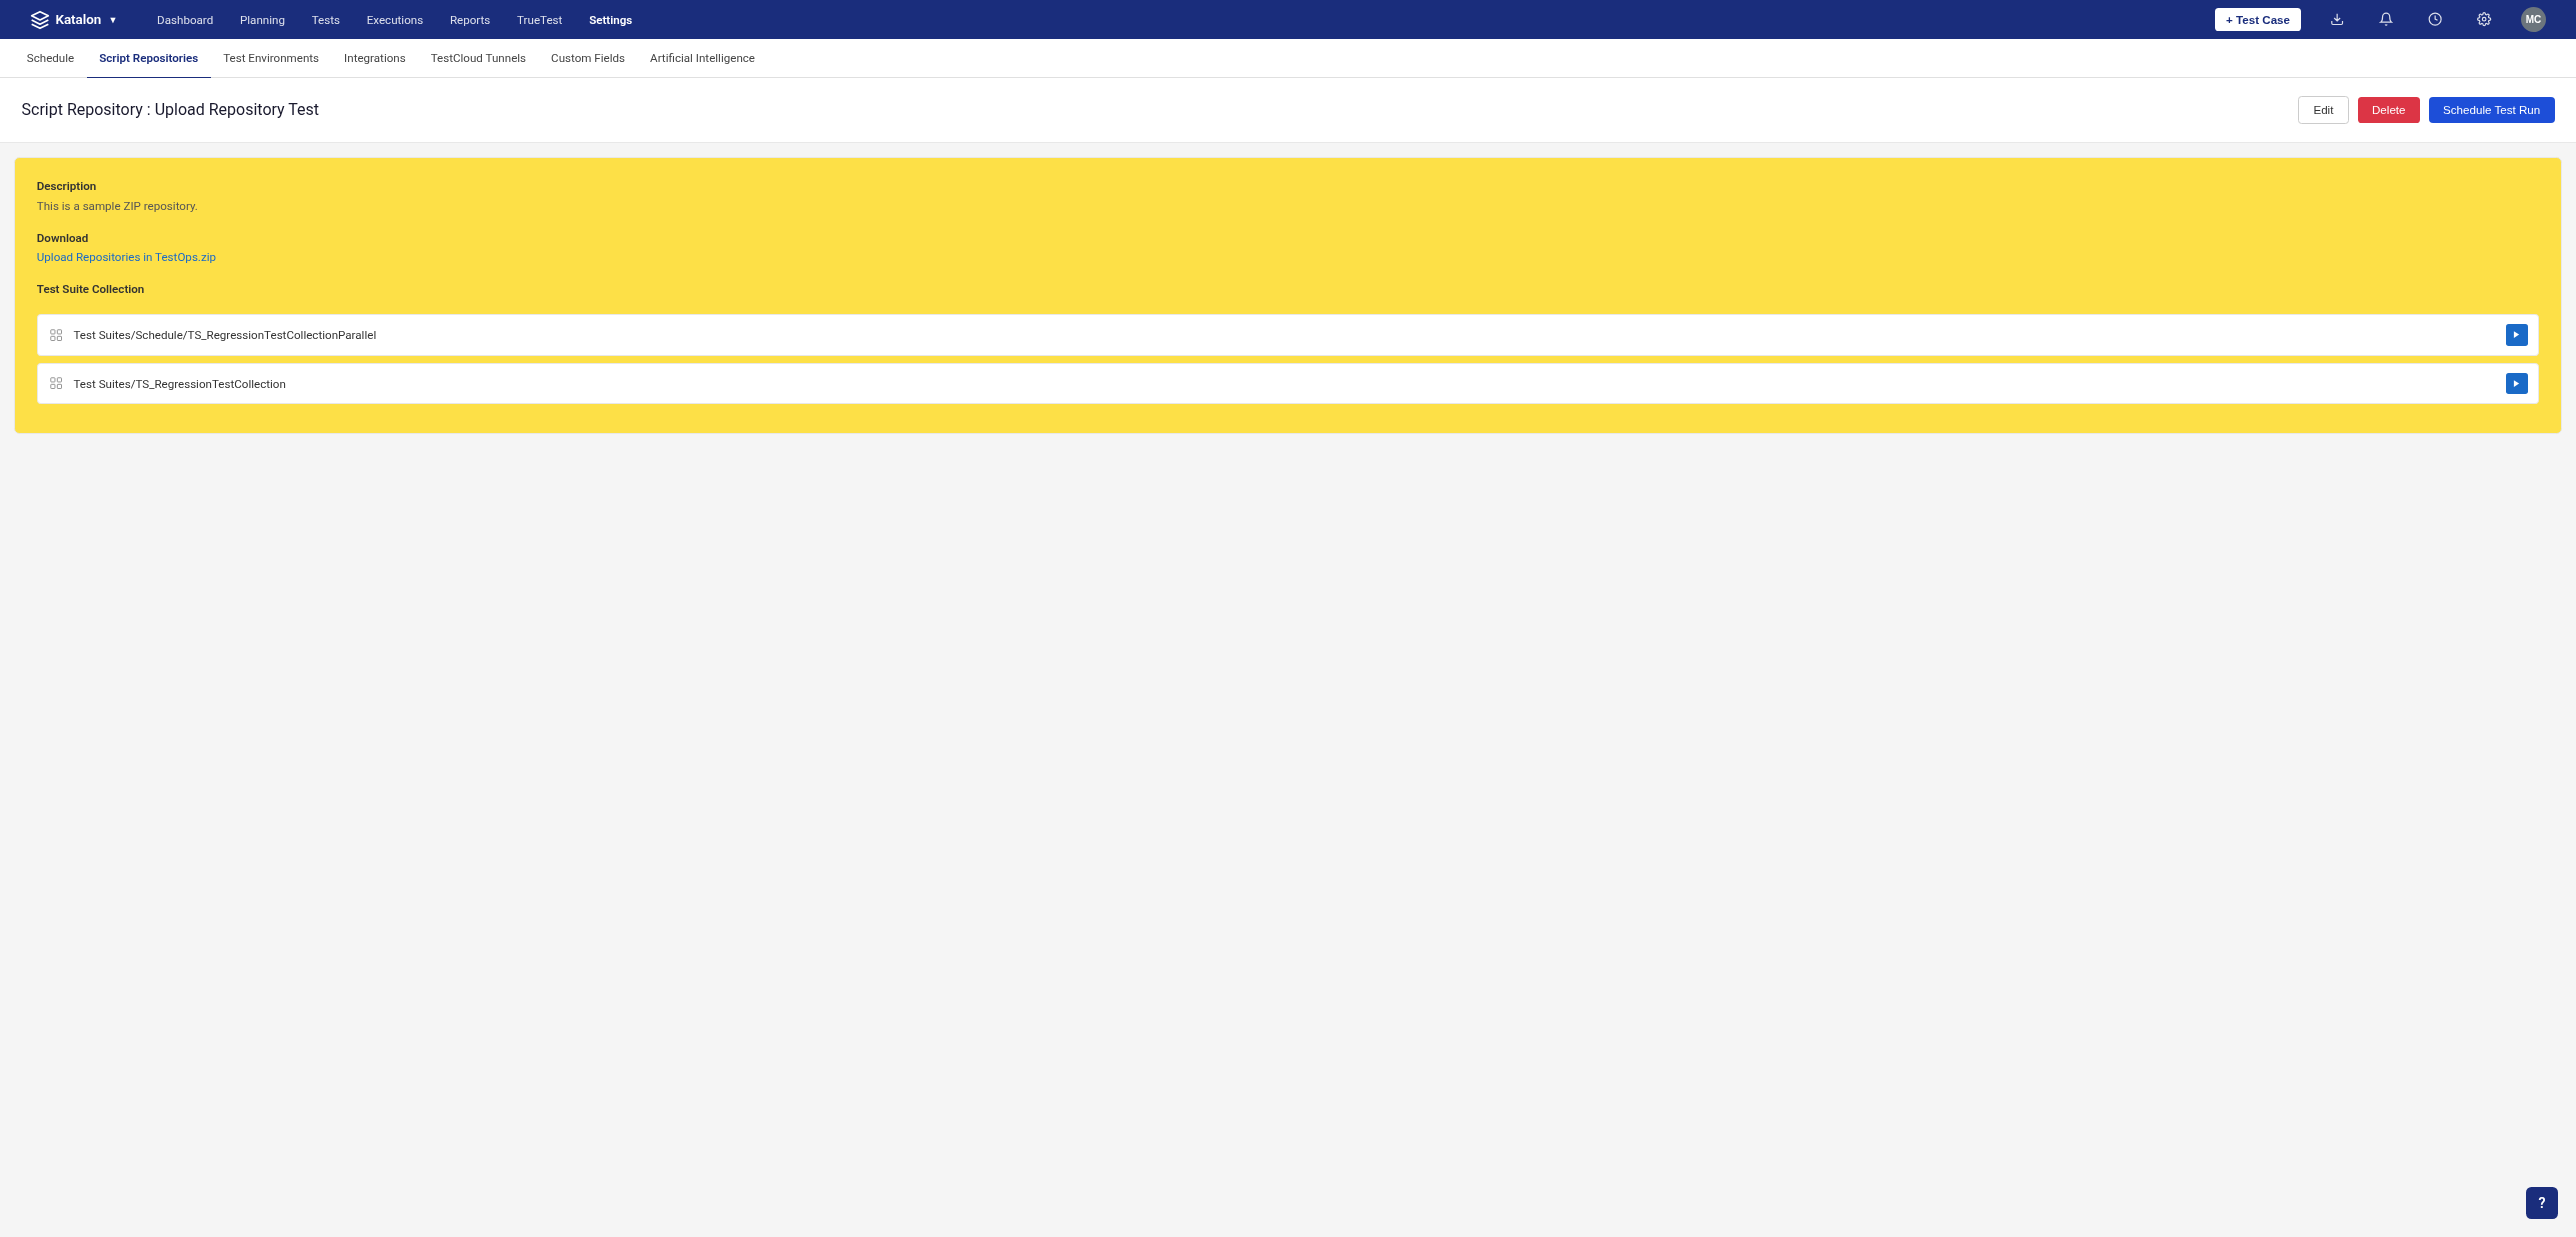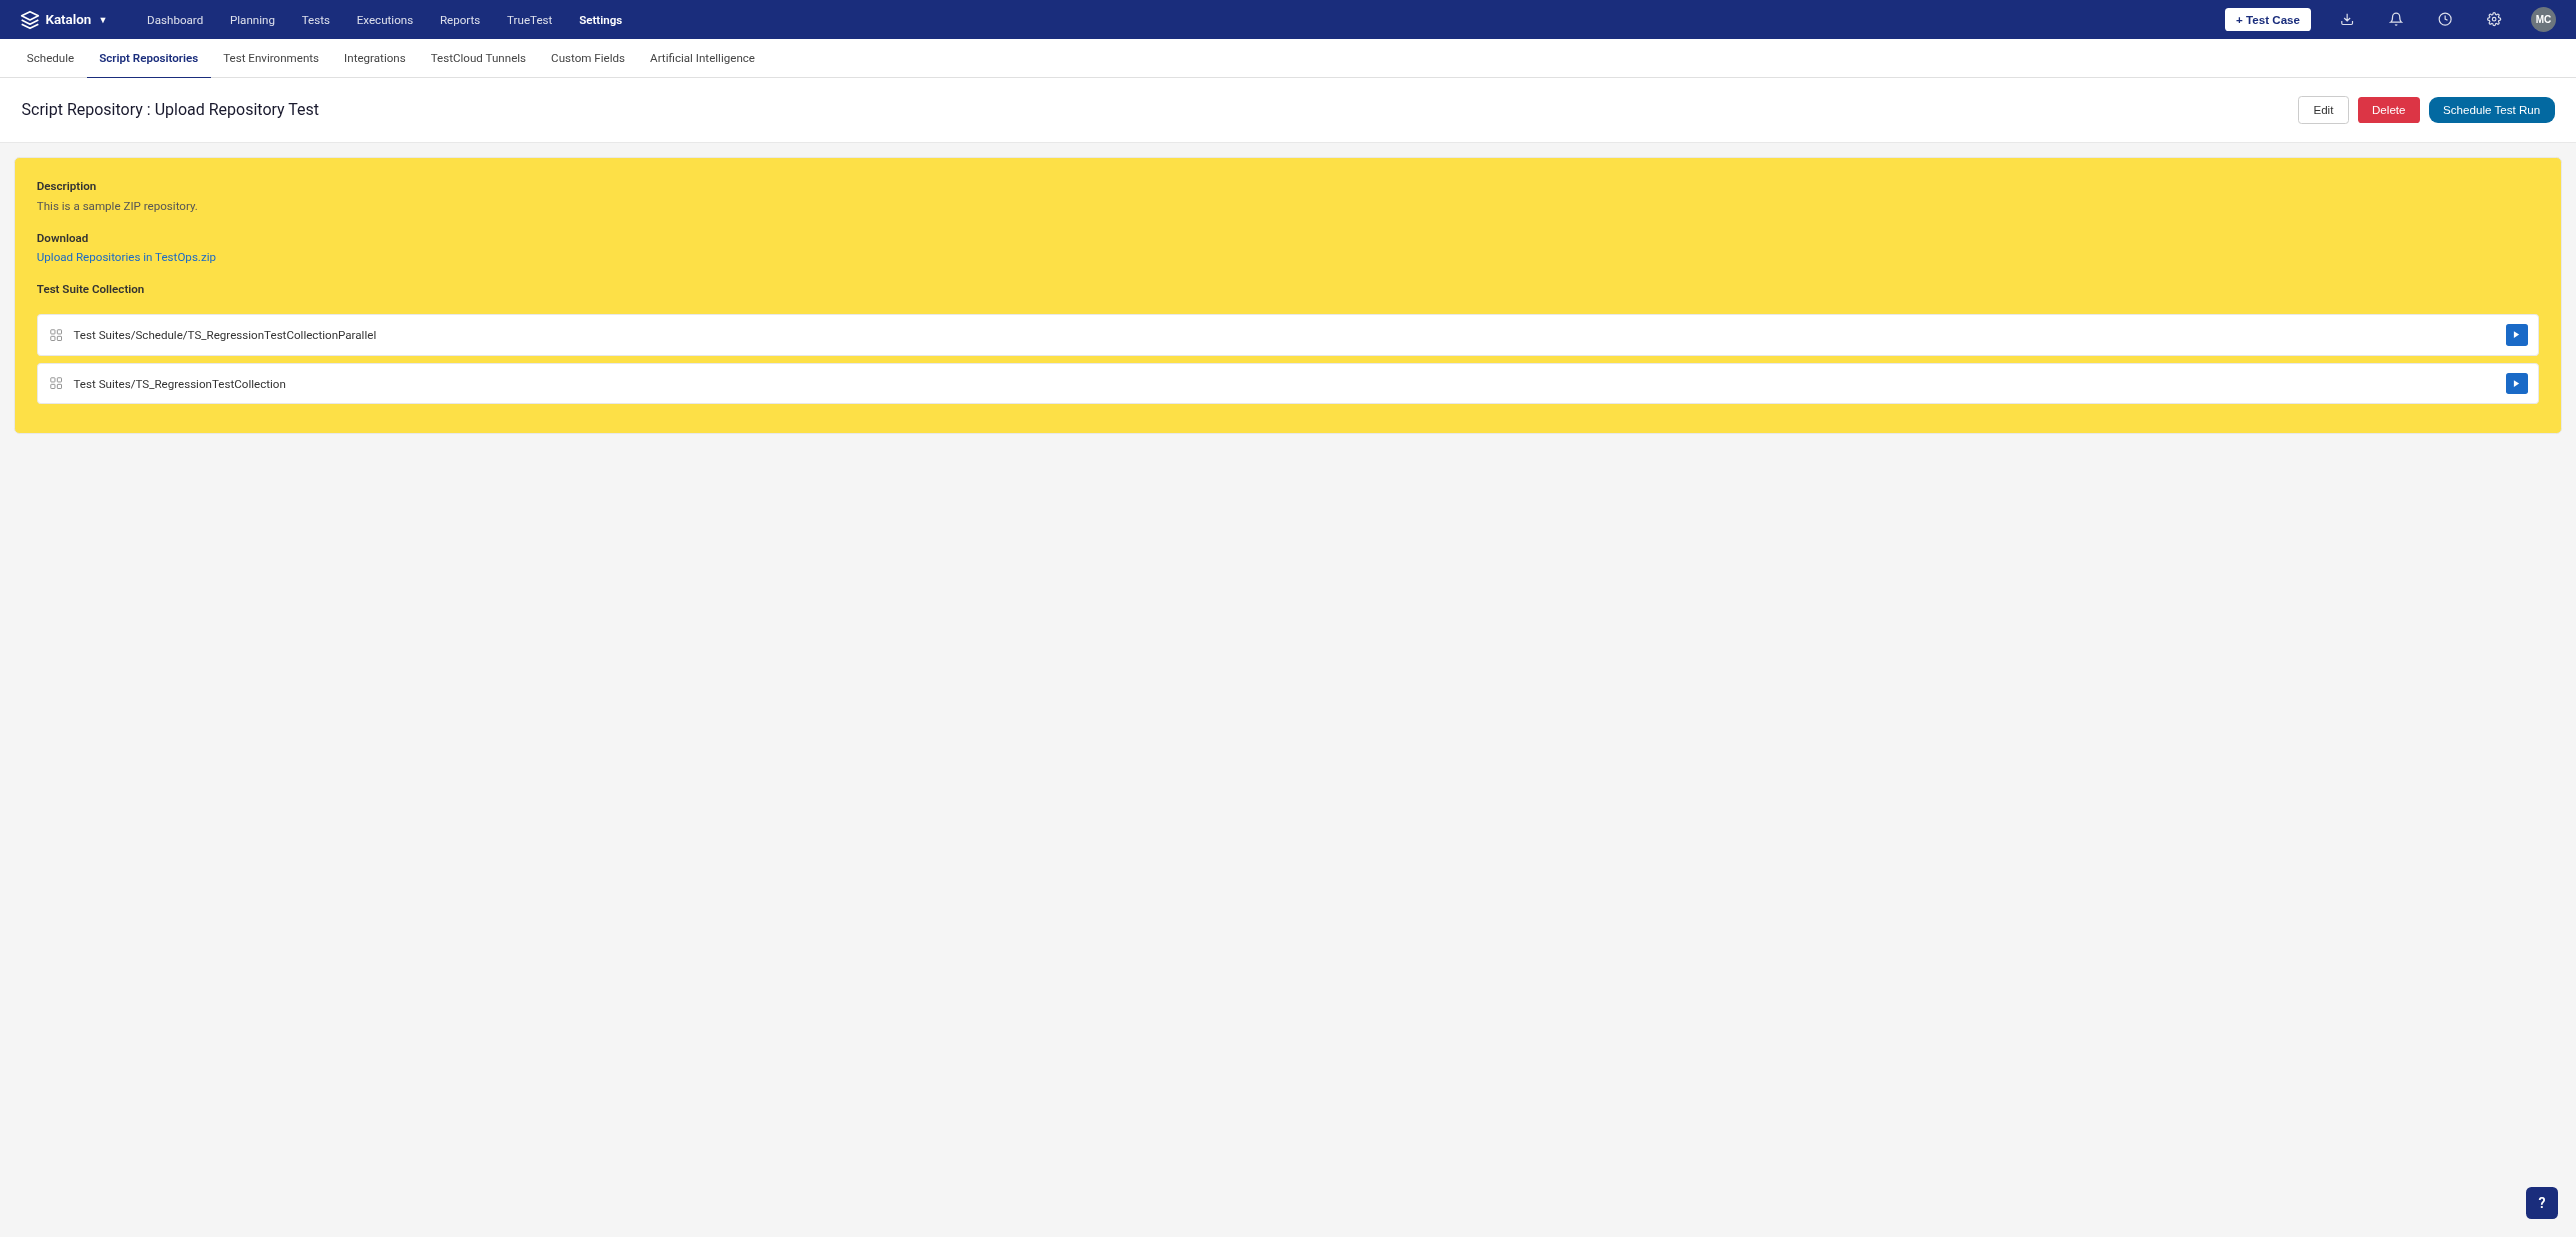--- a/index.html
+++ b/index.html
@@ -3,21 +3,21 @@
   <meta charset="utf-8">
   <style>
     * { margin: 0; padding: 0; box-sizing: border-box; }
     body { font-family: -apple-system, BlinkMacSystemFont, 'Segoe UI', Roboto, sans-serif; font-size: 12.5px; background: #f5f5f5; }
 
     
     .top-nav {
       background: #1a2d7c;
       display: flex;
       align-items: center;
-      padding: 0 20px;
+      padding: 0 30px;
       height: 39px;
       color: white;
     }
     .nav-logo {
       display: flex;
       align-items: center;
       gap: 5.4px;
       margin-right: 29px;
       cursor: pointer;
     }
@@ -152,23 +152,23 @@
       background: #dc3545;
       border: none;
       border-radius: 3.6px;
       padding: 6.3px 14.3px;
       font-size: 11.6px;
       cursor: pointer;
       color: white;
       font-weight: 500;
     }
     .btn-schedule {
-      background: #0369a1;
-      border: none;
-      border-radius: 9px;
+      background: #1d4ed8;
+      border: none;
+      border-radius: 4px;
       padding: 6.3px 14.3px;
       font-size: 11.6px;
       cursor: pointer;
       color: white;
       font-weight: 500;
     }
 
     
     .content-area {
       padding: 14.3px;

